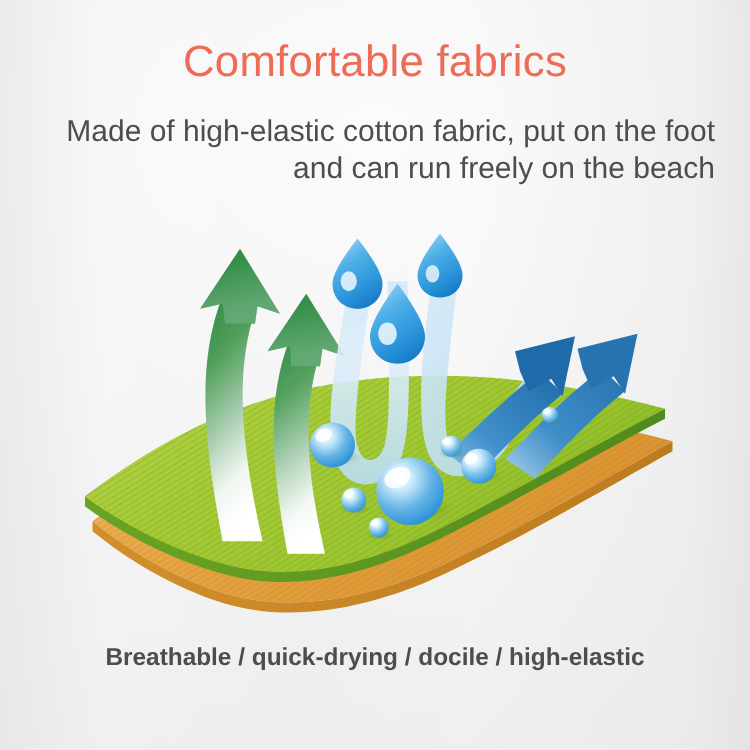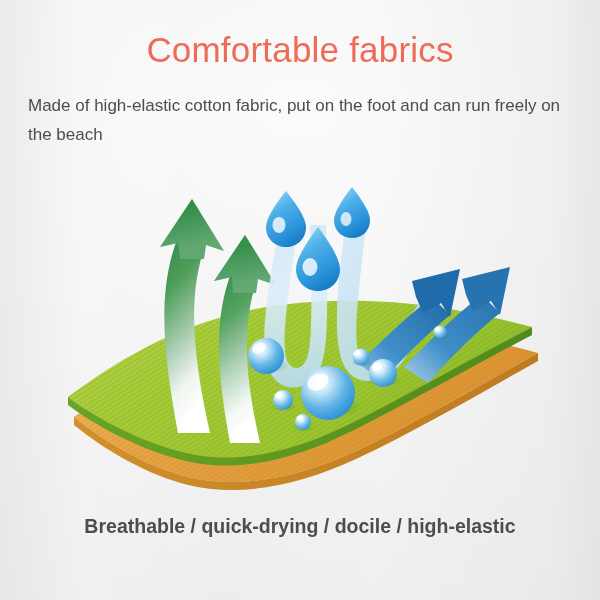--- a/index.html
+++ b/index.html
@@ -41,22 +41,22 @@
     font-weight:400;
     letter-spacing:.2px;
     color:#ef6b55;
     white-space:nowrap;
     z-index:4;
   }
 
   .subtitle{
     position:absolute;
     left:28px; right:28px; top:91px;
-    text-align:left;
-    font-size:17px;
+    text-align:right;
+    font-size:24px;
     line-height:29px;
     font-weight:400;
     color:#4d4d4d;
     z-index:4;
   }
 
   .footnote{
     position:absolute;
     left:0; right:0; top:515px;
     text-align:center;

